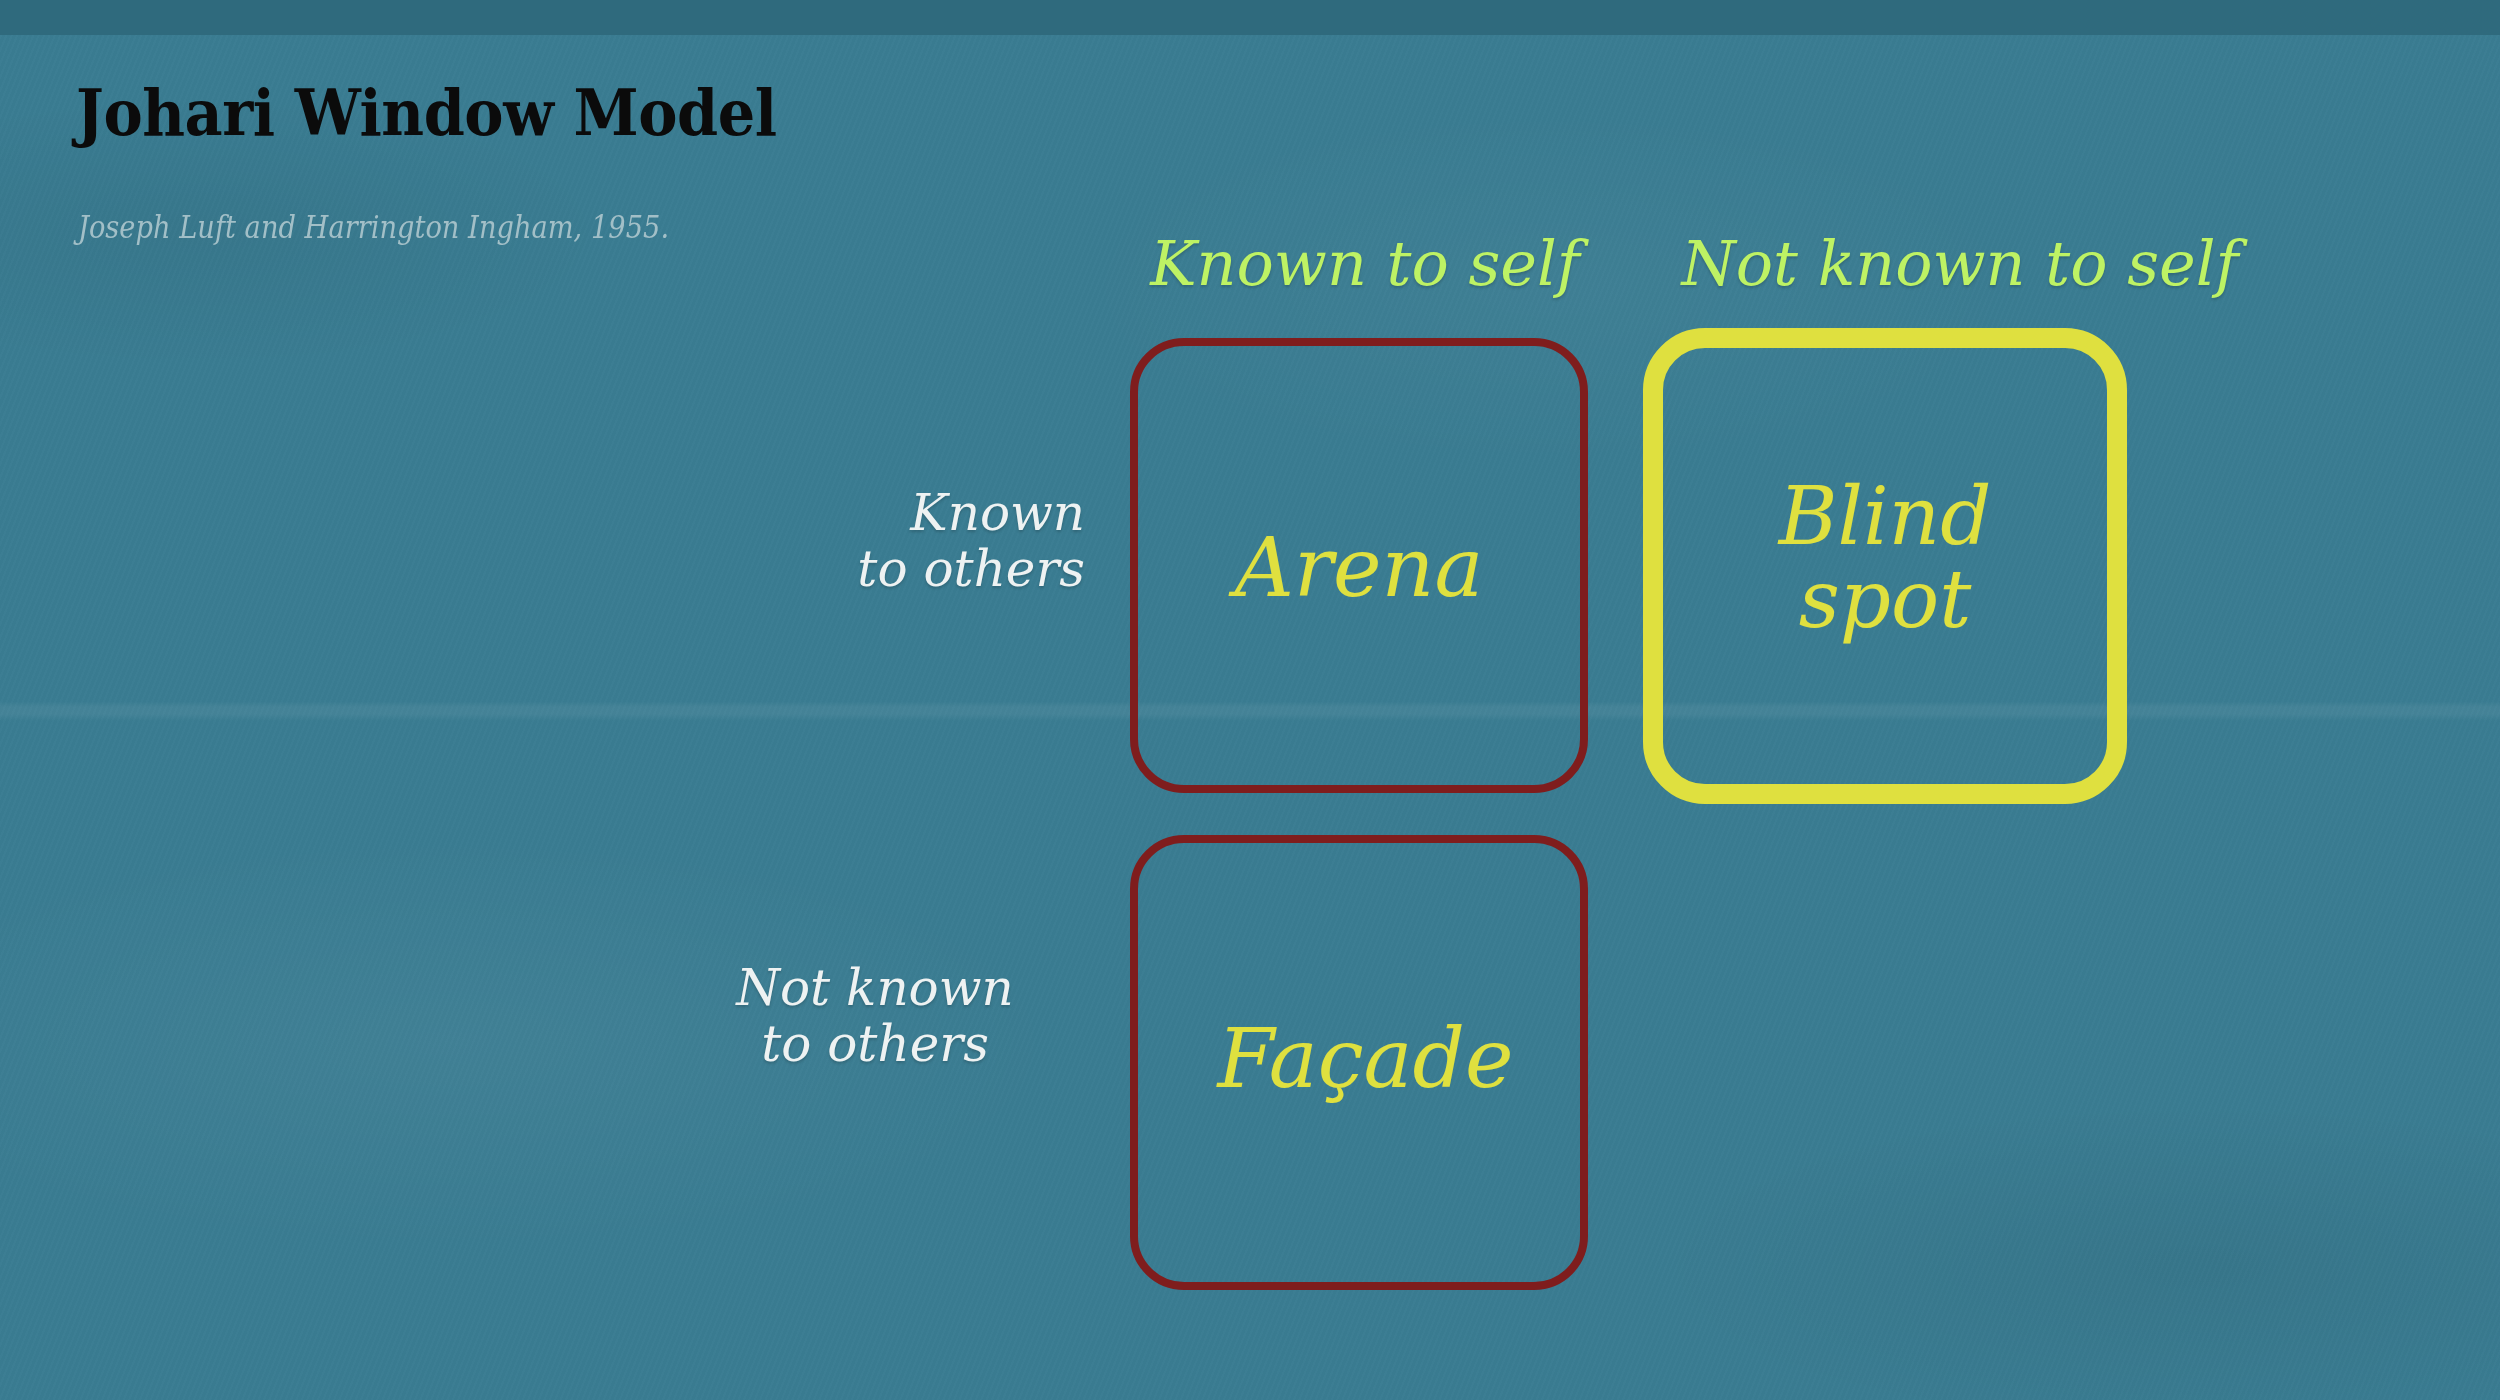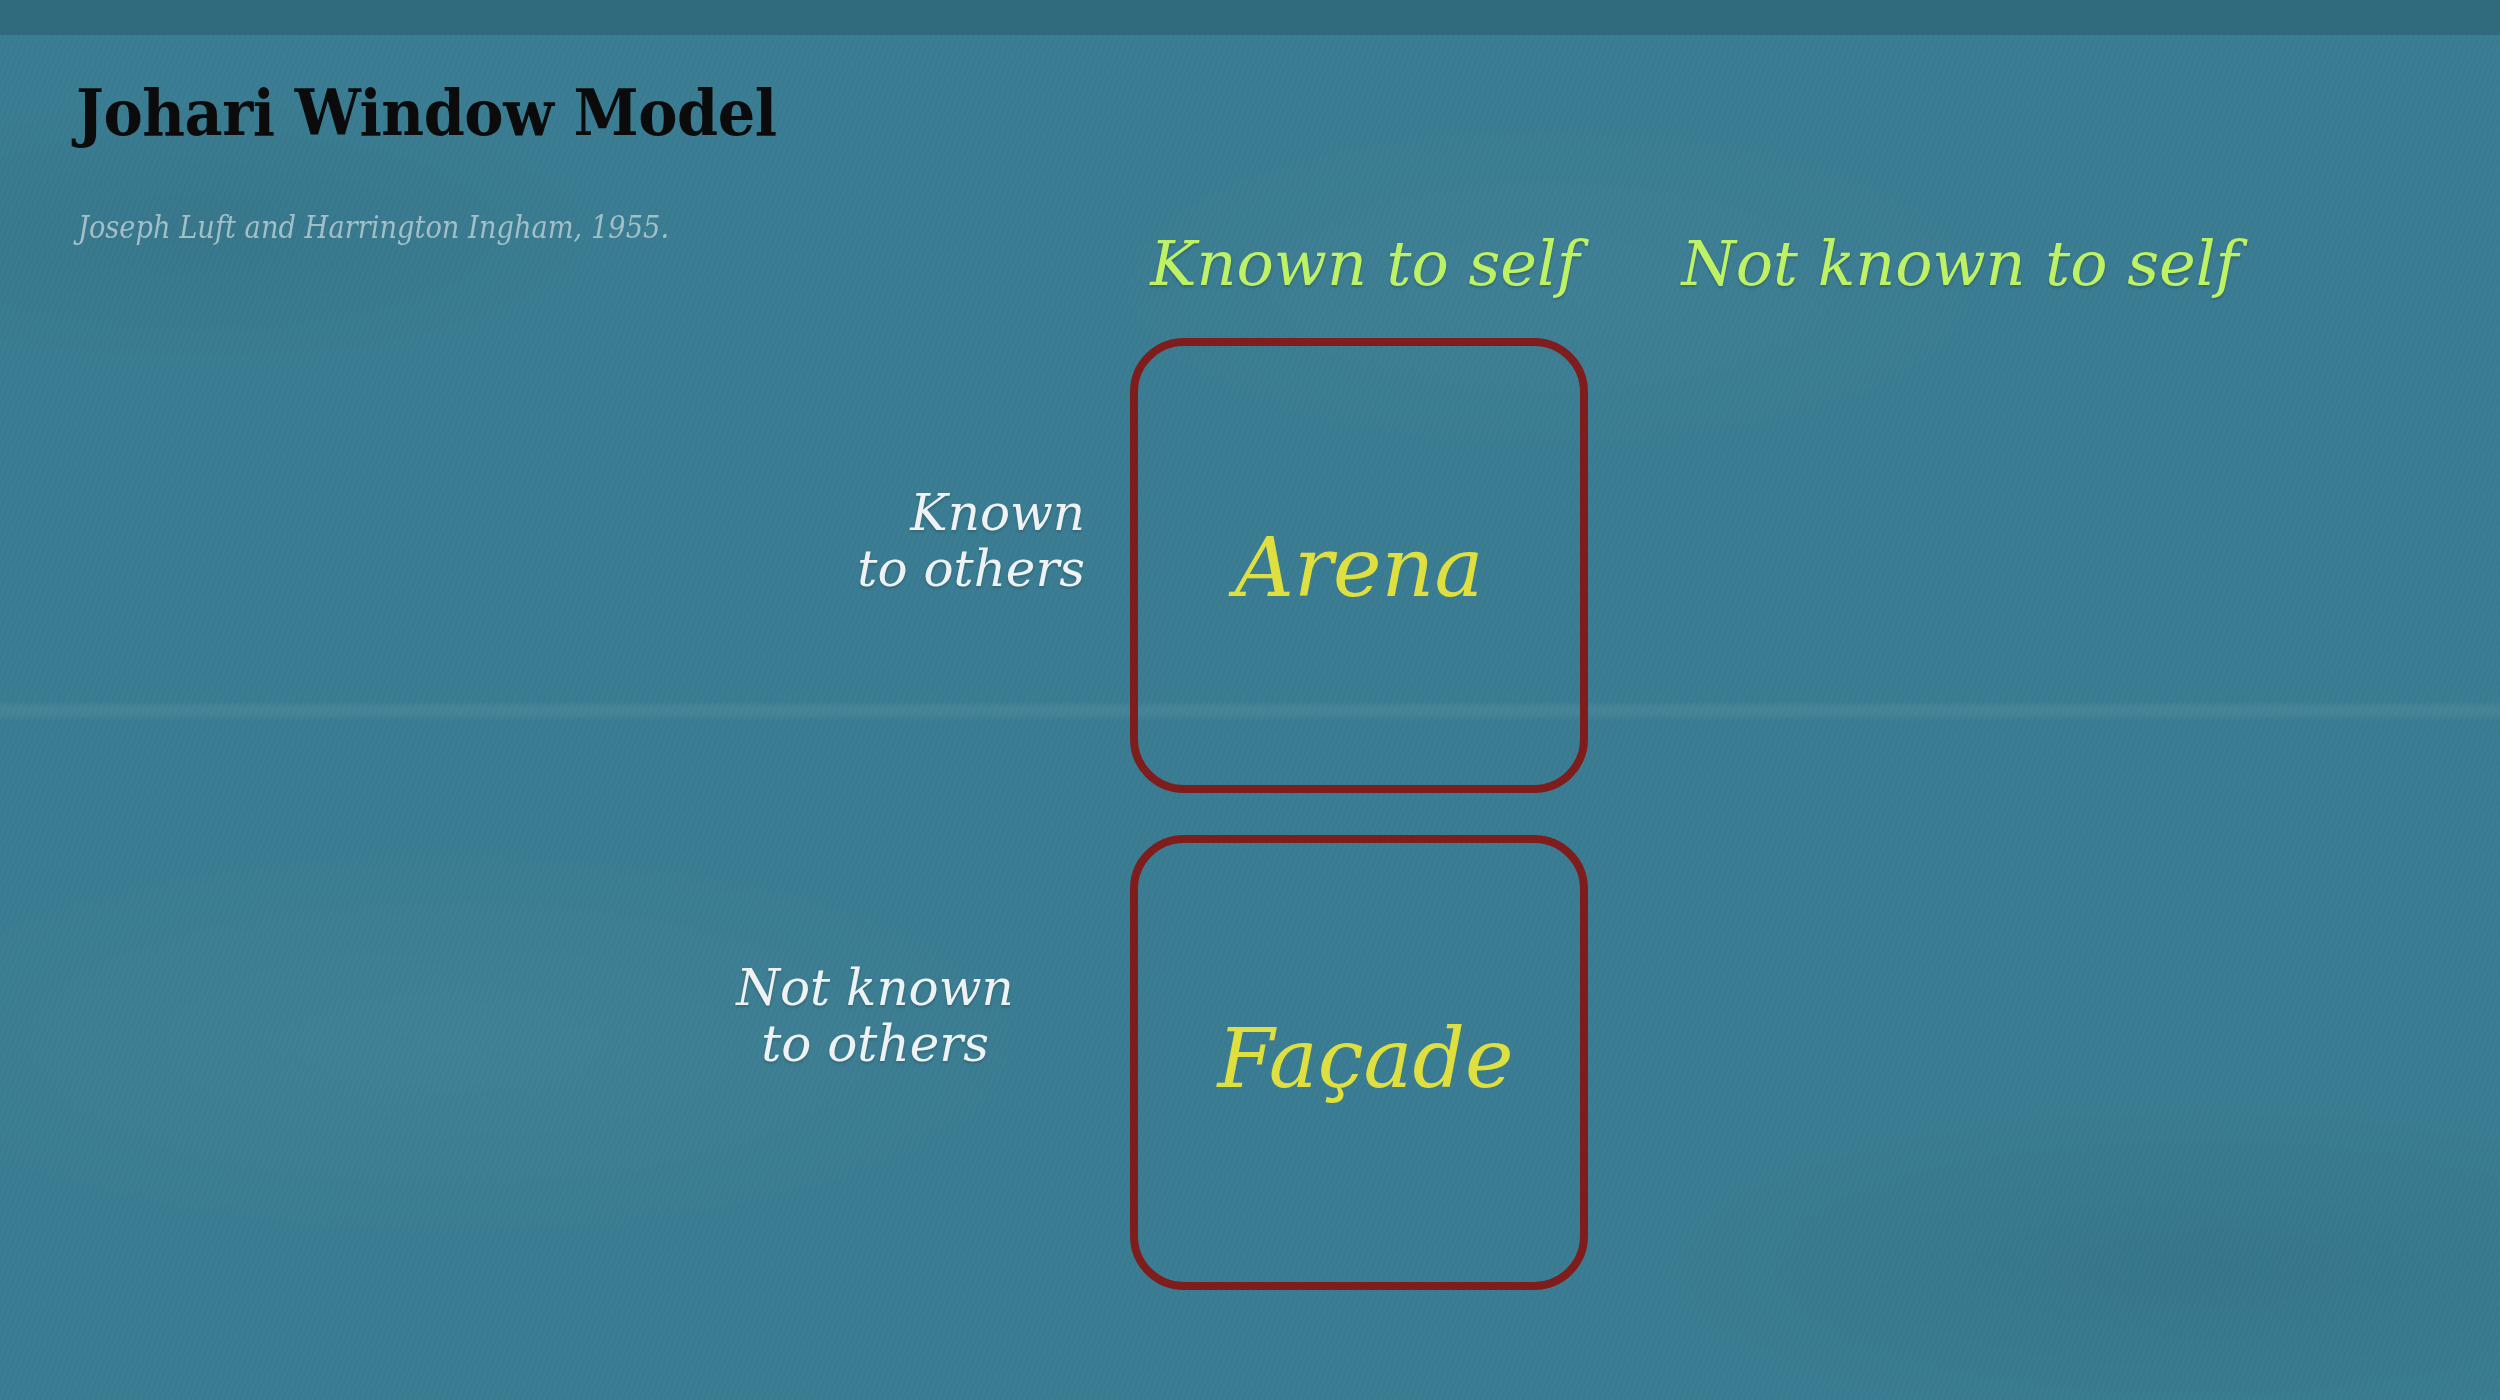--- a/index.html
+++ b/index.html
@@ -142,19 +142,23 @@
   <div id="row-head-0" class="row-header" style="white-space: pre-line;">Known
 to others</div>
 
   <div id="row-head-1" class="row-header" style="white-space: pre-line; text-align: center;">Not known
 to others</div>
 
   <div id="quad-arena" class="quad">
     <span class="quad-label">Arena</span>
   </div>
 
+  <div id="quad-blindspot" class="quad highlight">
+    <span class="quad-label">Blind
+spot</span>
+  </div>
 
   <div id="quad-facade" class="quad">
     <span class="quad-label">Façade</span>
   </div>
 
 
 </div>
 
 </body></html>

